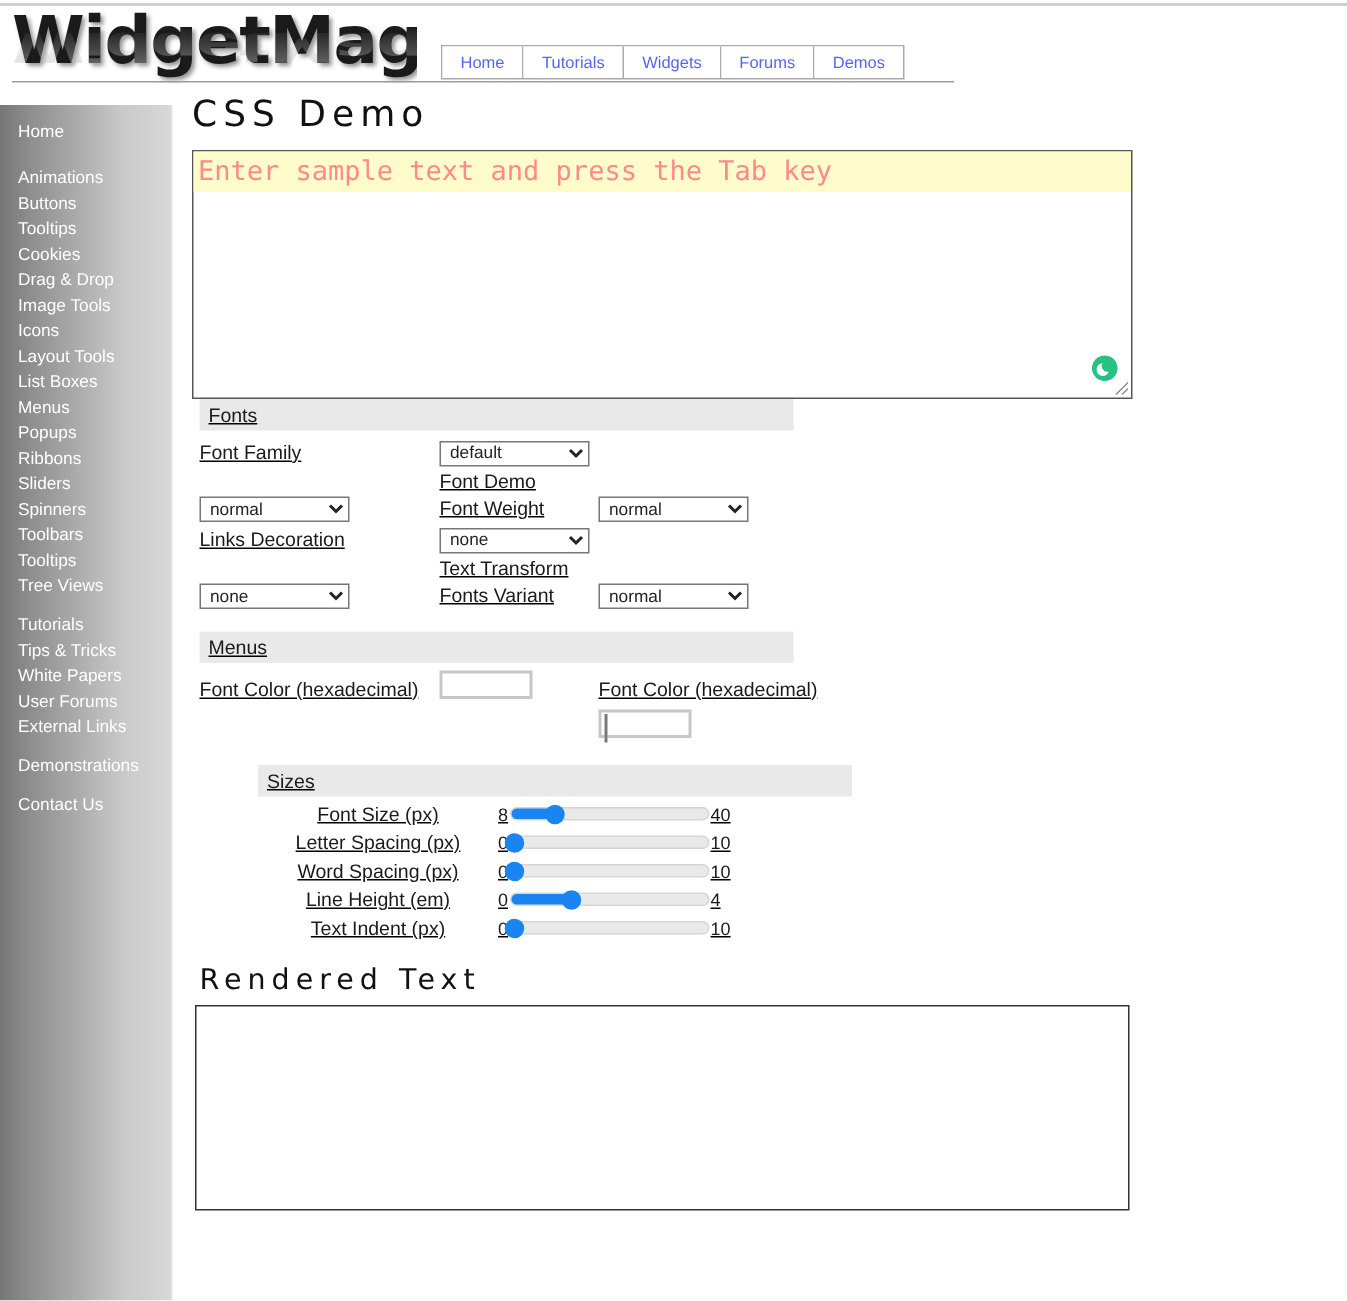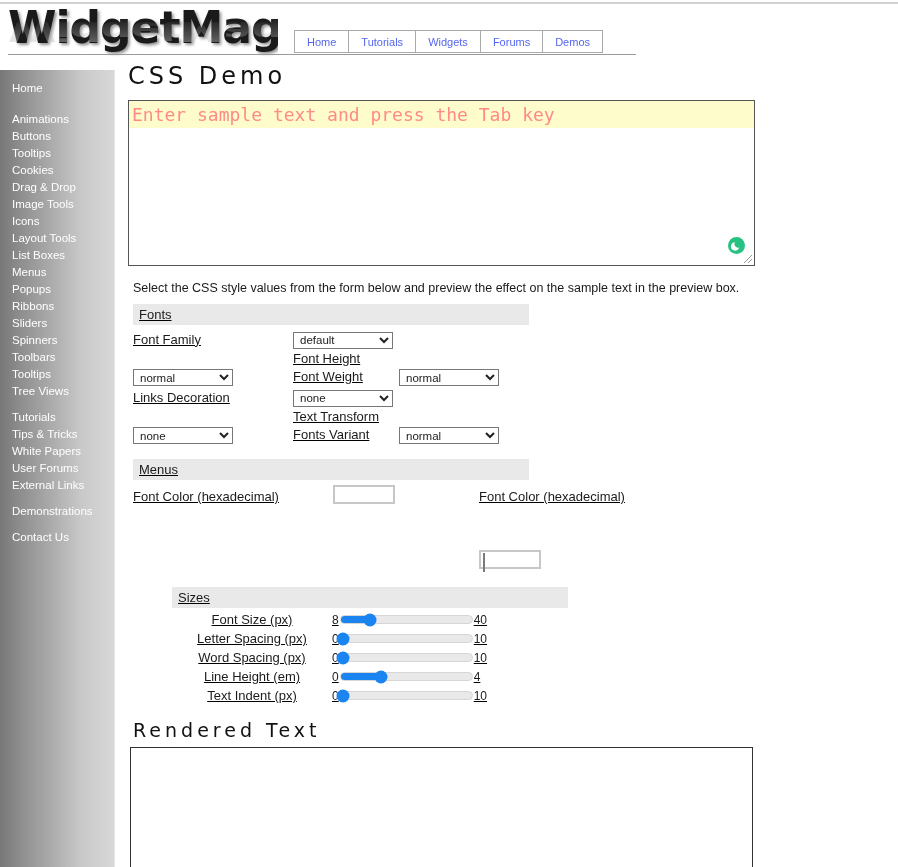--- a/index.html
+++ b/index.html
@@ -142,21 +142,21 @@
 
   select.sel {
     font-family:"Liberation Sans", sans-serif;
     font-size:11.5px; color:#222;
     height:17px; width:100px; padding:0 2px;
     border:1px solid #777; background:#fff; border-radius:0;
   }
   select.sel.wide { width:100px; }
 
   
-  .colors-grid { display:grid; grid-template-columns:160px 106px 130px; align-items:center;gap:40px; }
+  .colors-grid { display:grid; grid-template-columns:160px 106px 130px; align-items:center; }
   .color-swatch-box {
     width:62px; height:19px; border:2px solid #c7c7c7;
     background:#ffffff; padding:2px; display:inline-block;
   }
   .color-swatch-inner { width:100%; height:100%; background:#000000; }
   .color-text-box {
     width:62px; height:19px; border:2px solid #c7c7c7;
     background:#ffffff; padding:2px; display:inline-block;
   }
   .color-text-inner {
@@ -269,37 +269,36 @@
         <svg width="11" height="11" viewBox="0 0 11 11" aria-hidden="true">
           <path d="M8.2 7.6A3.6 3.6 0 0 1 4.1 2.2a4.2 4.2 0 1 0 4.1 5.4z" fill="#ffffff"></path>
         </svg>
       </div>
 
       <svg class="resize-grip" viewBox="0 0 10 10">
         <path d="M9 1 L1 9 M9 5 L5 9" stroke="#8a8a8a" stroke-width="0.9" fill="none"></path>
       </svg>
     </div>
 
-    <p class="helper-text">Select the CSS style values from the form below and preview the effect on the sample text in the preview box.</p>
 
     <div class="form-block">
       <div class="sec-head">Fonts</div>
 
       <div class="grid3">
 
         <div class="cellpad lbl">Font Family</div>
         <div class="cellpad">
           <select class="sel">
             <option>default</option>
           </select>
         </div>
         <div class="cellpad"></div>
 
         <div class="cellpad"></div>
-        <div class="cellpad lbl-mid">Font Height</div>
+        <div class="cellpad lbl-mid">Font Demo</div>
         <div class="cellpad"></div>
 
         <div class="cellpad">
           <select class="sel">
             <option>normal</option>
           </select>
         </div>
         <div class="cellpad lbl-mid">Font Weight</div>
         <div class="cellpad">
           <select class="sel wide">

